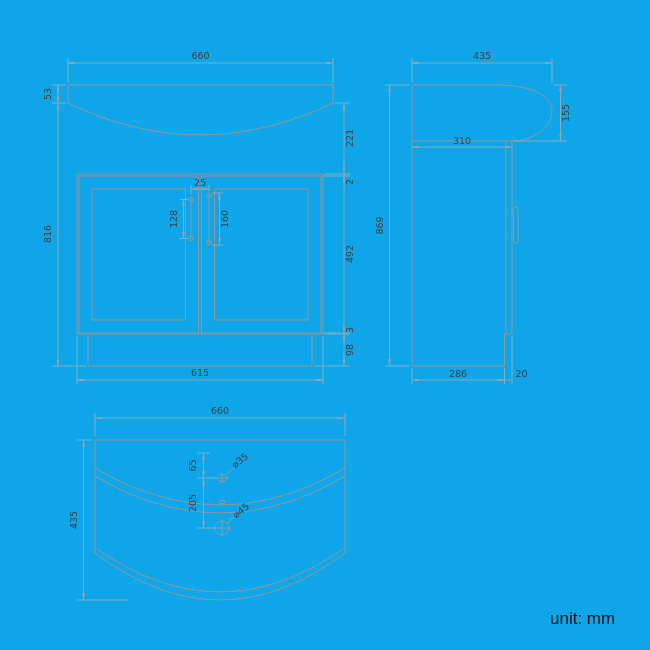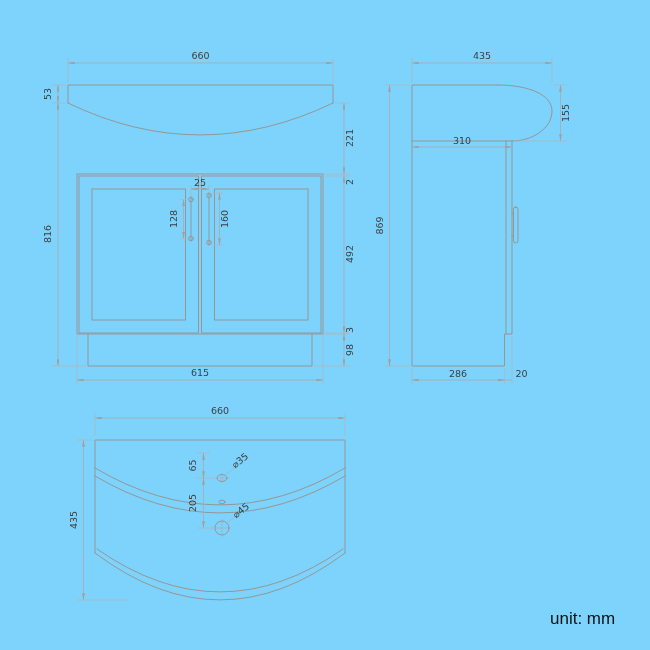--- a/index.html
+++ b/index.html
@@ -1,16 +1,16 @@
 <!DOCTYPE html>
 <html><head>
 <meta charset="utf-8">
 <style>
   html,body{margin:0;padding:0;background:#fff;}
-  .canvas{position:relative;width:650px;height:650px;background:#7dd3fc;overflow:hidden;}
+  .canvas{position:relative;width:650px;height:650px;background:#0ea5e9;overflow:hidden;}
   svg{position:absolute;left:0;top:0;}
   .draw{stroke:#969696;stroke-width:1;fill:none;stroke-linecap:round;}
   .dimln{stroke:#a9a9a9;stroke-width:0.8;fill:none;}
   .ext{stroke:#b4b4b4;stroke-width:0.7;fill:none;}
   .thin{stroke:#a9a9a9;stroke-width:0.6;fill:none;}
   .dim{font-family:"DejaVu Sans",sans-serif;font-size:9.5px;fill:#3e3e3e;}
   .unit{font-family:"Liberation Sans",sans-serif;font-size:17px;fill:#111111;}
 </style>
 </head>
 <body>

